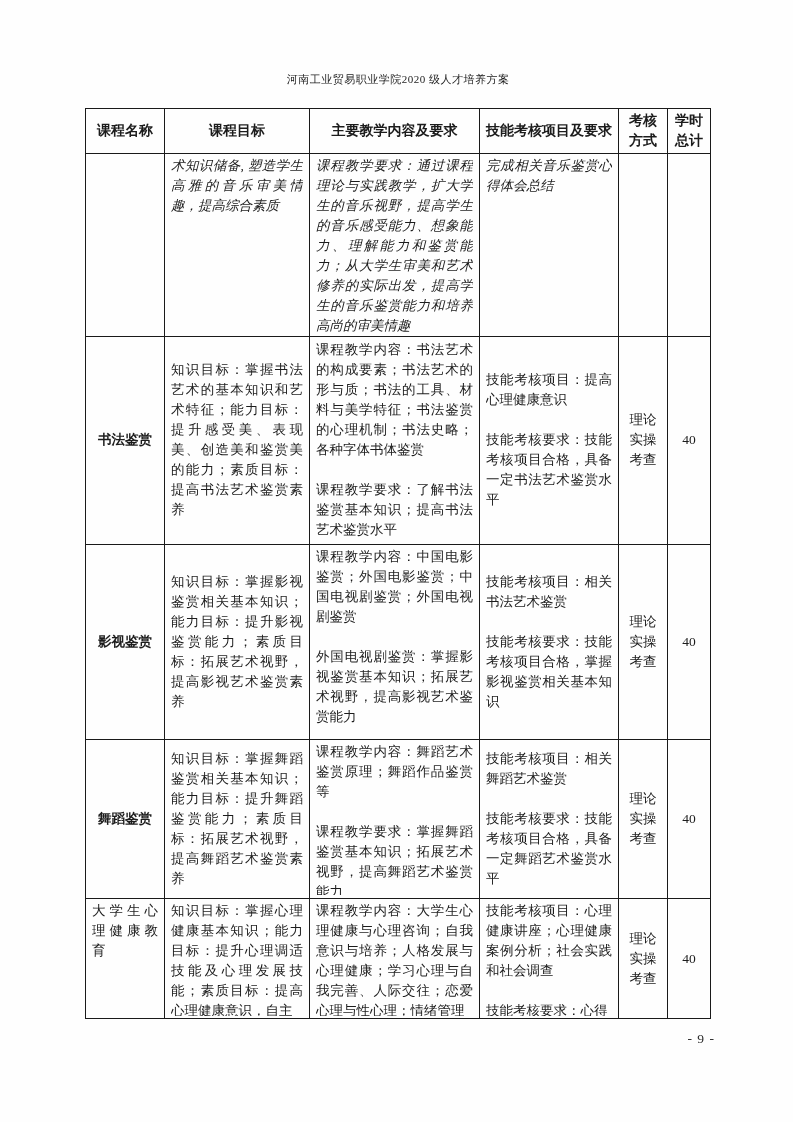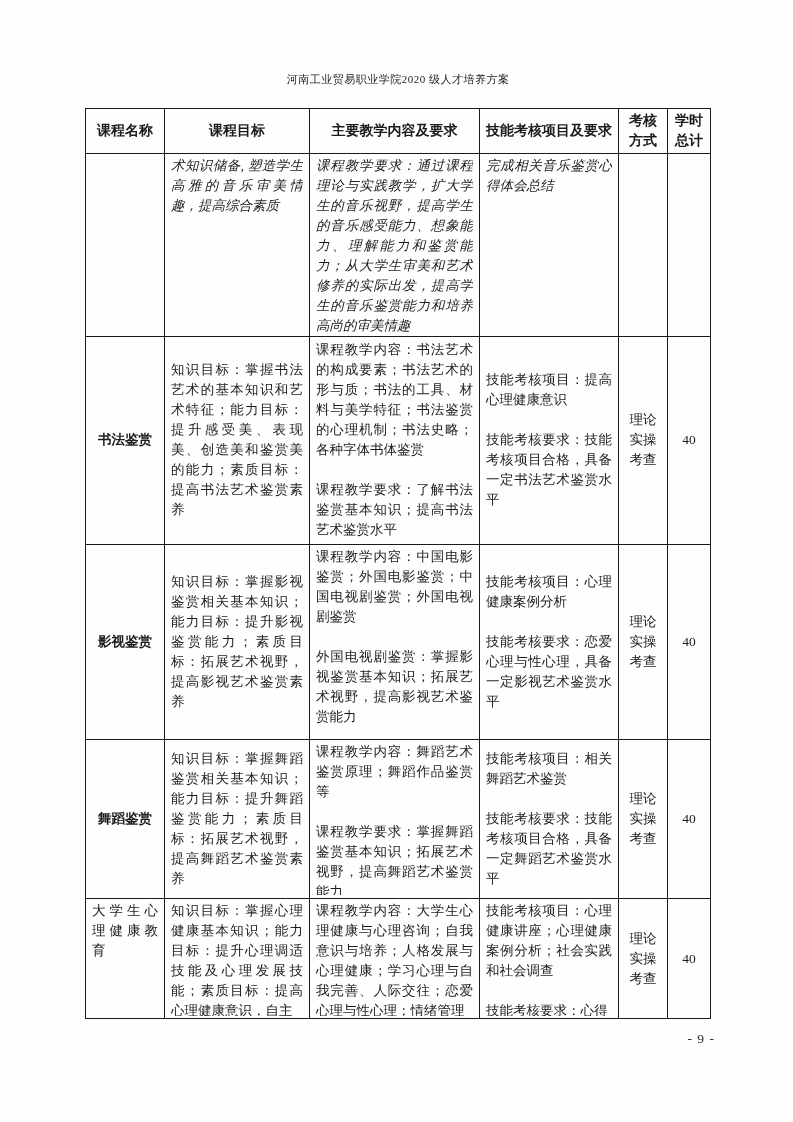--- a/index.html
+++ b/index.html
@@ -157,22 +157,22 @@
             </div>
           </td>
       <td>
             <div class="cb top">
               <div class="p1 gap just">课程教学内容：中国电影鉴赏；外国电影鉴赏；中国电视剧鉴赏；外国电视剧鉴赏</div>
               <div class="p2 just">外国电视剧鉴赏：掌握影视鉴赏基本知识；拓展艺术视野，提高影视艺术鉴赏能力</div>
             </div>
           </td>
       <td>
             <div class="cb mid">
-              <div class="p1 gap just">技能考核项目：心理健康案例分析</div>
-              <div class="p2 just">技能考核要求：恋爱心理与性心理，具备一定影视艺术鉴赏水平</div>
+              <div class="p1 gap just">技能考核项目：相关书法艺术鉴赏</div>
+              <div class="p2 just">技能考核要求：技能考核项目合格，掌握影视鉴赏相关基本知识</div>
             </div>
           </td>
       <td>
             <div class="cb mid method">理论
 实操
 考查</div>
           </td>
       <td>
             <div class="cb mid hours">40</div>
           </td>

